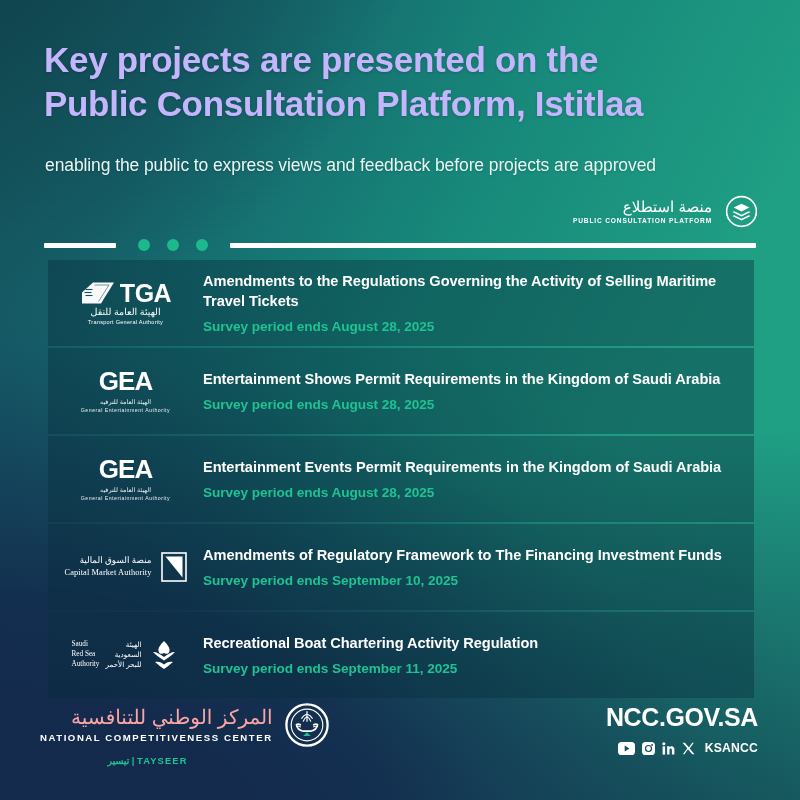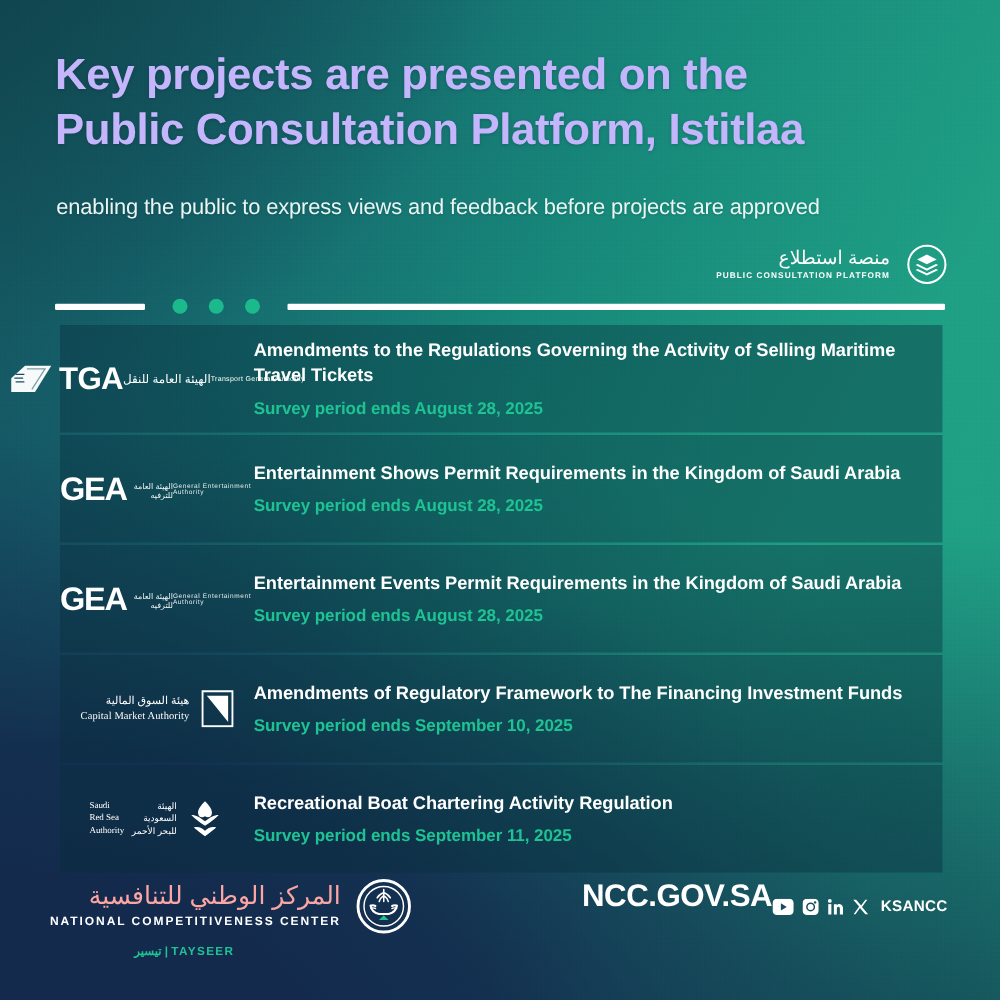--- a/index.html
+++ b/index.html
@@ -128,21 +128,21 @@
   }
   .row-meta {
     color:#1ec293;
     font-size:13.6px;
     font-weight:bold;
     margin-top:8px;
     letter-spacing:-0.05px;
   }
 
   
-  .lk { display:flex; flex-direction:row; align-items:center; line-height:1; }
+  .lk { display:flex; flex-direction:column; align-items:center; line-height:1; }
   .lk-top { display:flex; align-items:center; gap:4px; }
   .lk-word { font-size:25px; font-weight:bold; letter-spacing:-0.5px; }
   .lk-ar { font-size:9.5px; direction:rtl; margin-top:1px; letter-spacing:0.3px; white-space:nowrap; }
   .lk-en { font-size:5.6px; margin-top:3px; letter-spacing:0.25px; white-space:nowrap; }
 
   .gea-word { font-size:26px; font-weight:bold; letter-spacing:-1px; }
   .gea-ar { font-size:6.4px; direction:rtl; margin-top:5px; letter-spacing:1.1px; opacity:.92; }
   .gea-en { font-size:5.2px; margin-top:2.5px; letter-spacing:0.5px; opacity:.9; }
 
   .cma { display:flex; align-items:center; gap:9px; }
@@ -167,21 +167,21 @@
   .fl-en { color:#ffffff; font-size:9.6px; font-weight:bold; letter-spacing:1.55px; margin-top:6px; white-space:nowrap; }
   .fl-tayseer {
     color:#1ec293; font-size:9.4px; font-weight:bold;
     letter-spacing:1.1px; margin-top:7px; text-align:center;
     width:215px; white-space:nowrap;
   }
   .ncc-badge { width:46px; height:46px; flex:0 0 auto; }
 
   .footer-right {
     position:absolute; right:42px; top:703px;
-    display:flex; flex-direction:row; align-items:flex-end;
+    display:flex; flex-direction:column; align-items:flex-end;
   }
   .fr-url {
     color:#ffffff; font-size:25px; font-weight:bold; letter-spacing:-0.4px;
   }
   .fr-socials {
     display:flex; align-items:center; gap:7px; margin-top:9px;
   }
   .fr-socials svg { display:block; }
   .fr-handle {
     color:#ffffff; font-size:12.2px; font-weight:bold; letter-spacing:0.2px; margin-left:3px;
@@ -277,21 +277,21 @@
         <div class="row-body">
           <div class="row-title">Entertainment Events Permit Requirements in the Kingdom of Saudi Arabia</div>
           <div class="row-meta">Survey period ends August 28, 2025</div>
         </div>
       </div>
 
       <div class="row">
         <div class="row-logo">
           <div class="cma">
             <div class="cma-text">
-              <div class="cma-ar">هيئة السوق المالية</div>
+              <div class="cma-ar">منصة السوق المالية</div>
               <div class="cma-en">Capital Market Authority</div>
             </div>
             <svg width="26" height="30" viewBox="0 0 26 30">
               <rect x="1" y="1" width="24" height="28" fill="none" stroke="#ffffff" stroke-width="1.6"></rect>
               <path d="M4.5 4.5 L21.5 25.5 L21.5 4.5 Z" fill="#ffffff"></path>
             </svg>
           </div>
         </div>
         <div class="row-body">
           <div class="row-title">Amendments of Regulatory Framework to The Financing Investment Funds</div>

